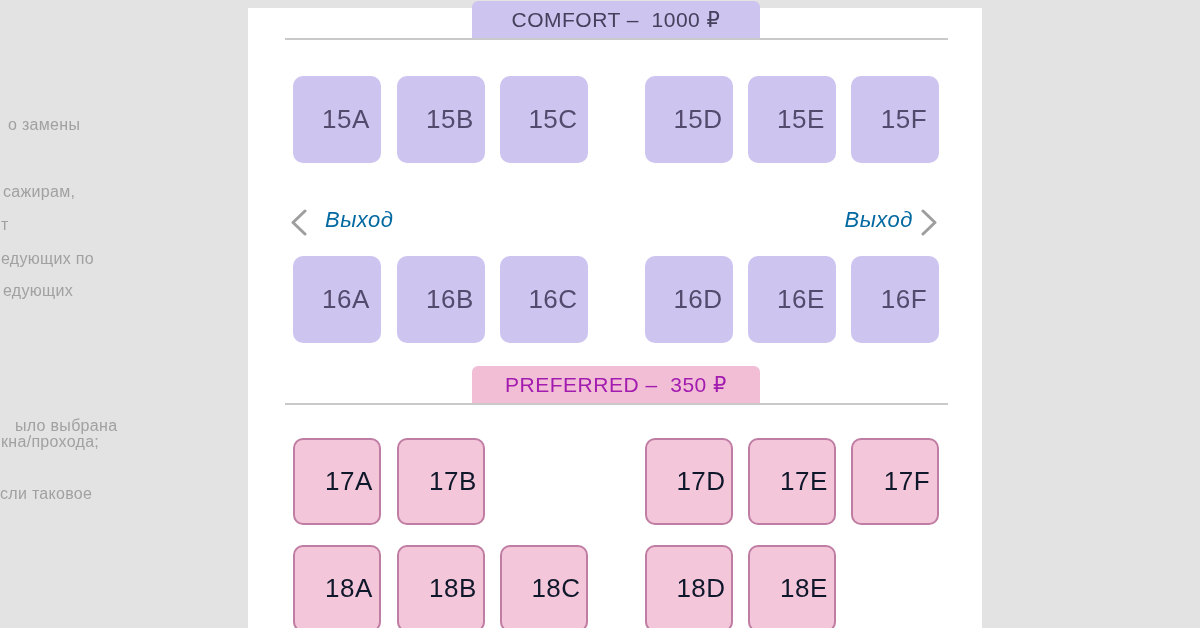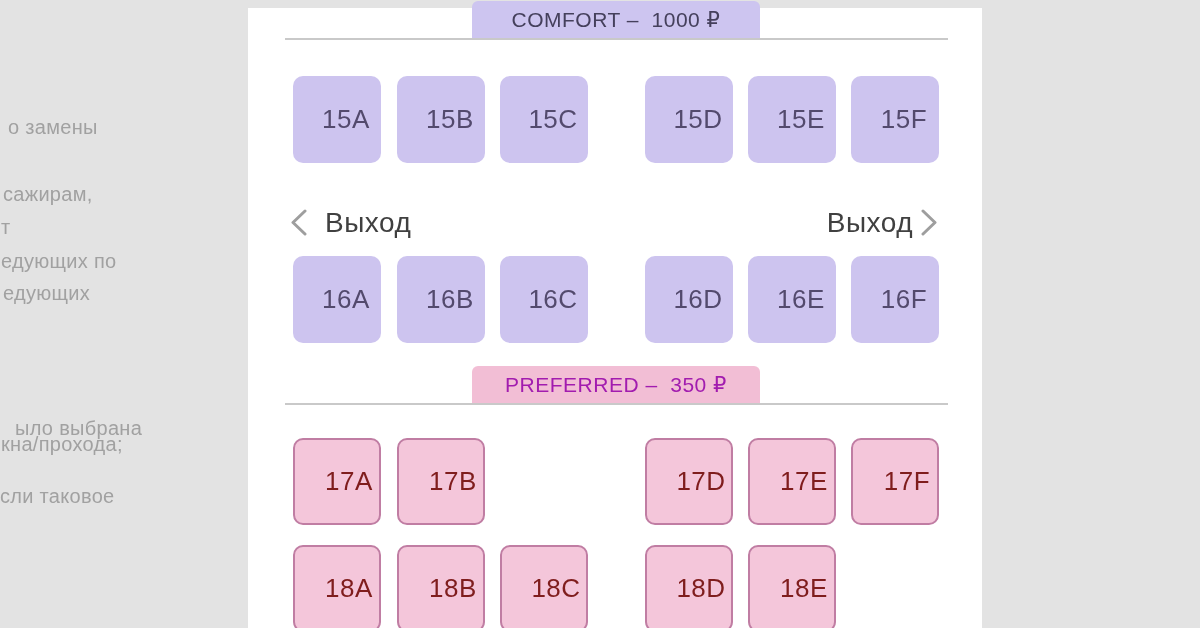--- a/index.html
+++ b/index.html
@@ -6,21 +6,21 @@
   html,body { width:1200px; height:628px; overflow:hidden; }
   body {
     position:relative;
     background:#e3e3e3;
     font-family:"Liberation Sans","DejaVu Sans",sans-serif;
   }
 
   
   .side-line {
     position:absolute;
-    font-size:20px;
+    font-size:16px;
     color:#a1a1a1;
     white-space:nowrap;
     letter-spacing:0.3px;
   }
 
   
   .panel {
     position:absolute;
     left:248px; top:8px;
     width:734px; height:628px;
@@ -51,35 +51,36 @@
   .seat {
     position:absolute;
     width:88px; height:87px;
     border-radius:10px;
     display:flex; align-items:center; justify-content:center;
     font-size:26px;
     letter-spacing:0.5px;
     cursor:pointer;
   }
   .seat-comfort  { background:#cdc4ef; color:#534a6d;padding-left:18px; }
-  .seat-preferred{ background:#f4c6da; color:#7f1d1d; border:2px solid #c07da3;padding-left:24px; }
+  .seat-preferred{ background:#f4c6da; color:#0f172a; border:2px solid #c07da3;padding-left:24px; }
 
   
   .colA { left:45px; }  .colB { left:149px; } .colC { left:252px; }
   .colD { left:397px; } .colE { left:500px; } .colF { left:603px; }
   
   .row15 { top:68px; }  .row16 { top:248px; }
   .row17 { top:430px; } .row18 { top:537px; }
 
   .exit-label {
     position:absolute;
     top:199px;
-    font-size:28px;
-    color:#404040;
+    font-size:22px;
+    color:#0369a1;
     letter-spacing:0.5px;
+    font-style:italic;
   }
   .exit-left-label  { left:77px; }
   .exit-right-label { right:69px; }
   .chevron {
     position:absolute;
     top:201px;
     width:18px; height:27px;
   }
   .chevron-left  { left:42px; }
   .chevron-right { left:672px; }

